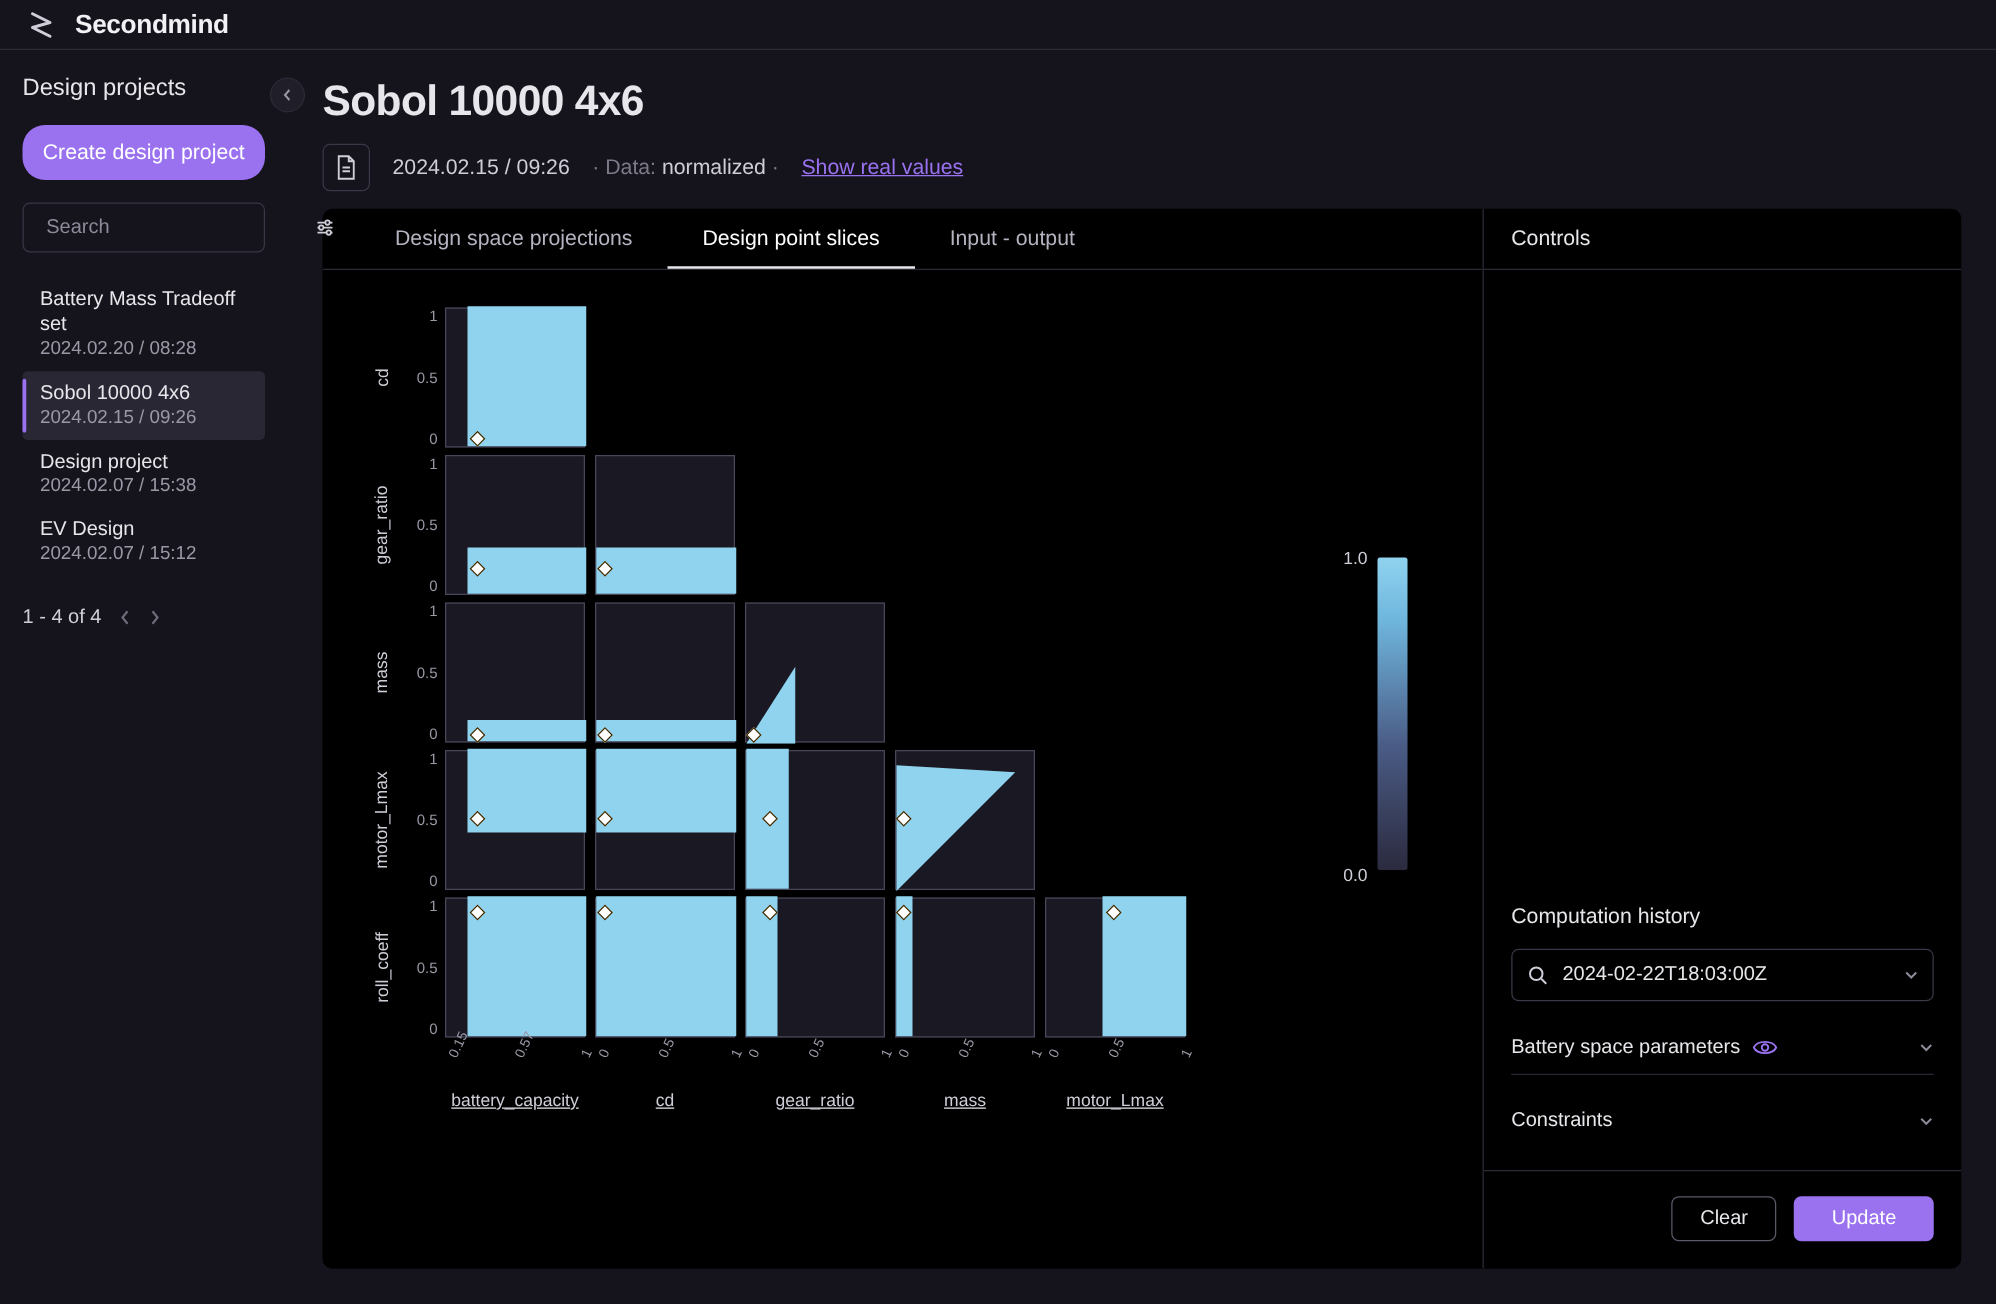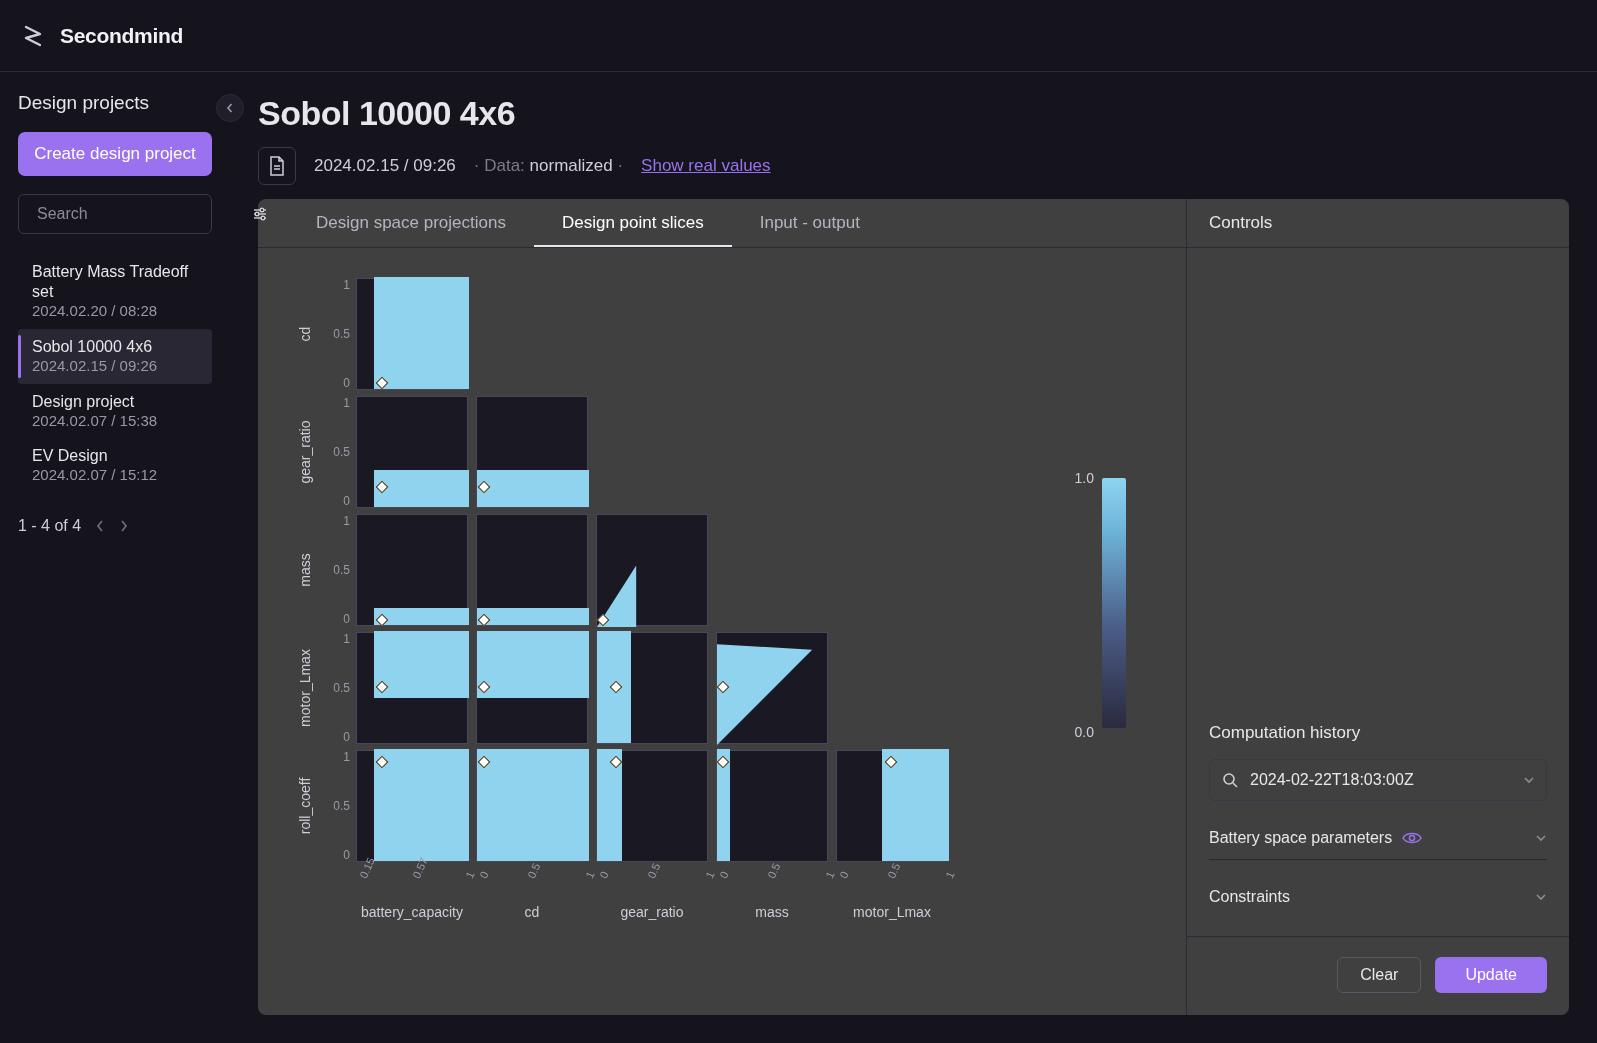--- a/index.html
+++ b/index.html
@@ -1,30 +1,30 @@
 <!DOCTYPE html>
 <html><head>
 <meta charset="utf-8">
 <style>
   * { box-sizing: border-box; margin: 0; padding: 0; }
   html, body { width: 1597px; height: 1043px; background: #15131c; color: #e7e6ea; font-family: "Helvetica Neue", Arial, sans-serif; font-size: 16px; overflow: hidden; }
   body { display: flex; flex-direction: column; }
 
   
-  .topbar { height: 72px; border-bottom: 1px solid #2d2a37; display: flex; align-items: center; padding: 0 20px; gap: 14px; }
+  .topbar { height: 40px; border-bottom: 1px solid #2d2a37; display: flex; align-items: center; padding: 0 20px; gap: 14px; }
   .logo { width: 26px; height: 26px; display: flex; align-items: center; justify-content: center; }
   .brand { font-size: 21px; font-weight: 600; color: #f2f1f5; letter-spacing: -0.3px; }
 
   .shell { flex: 1; display: flex; min-height: 0; }
 
   
   .sidebar { width: 230px; padding: 20px 18px; display: flex; flex-direction: column; gap: 18px; font-size: 17px; position: relative; }
   .sidebar-title { font-size: 19px; font-weight: 500; color: #e7e6ea; }
   .collapse-badge { position: absolute; top: 22px; right: -14px; width: 28px; height: 28px; border-radius: 14px; background: #201e29; border: 1px solid #2d2a37; display: flex; align-items: center; justify-content: center; color: #8d8a99; cursor: pointer; }
-  .btn-primary { background: #9a72f0; color: #fff; border: none; border-radius: 7px; height: 44px; font-size: 17px; font-weight: 500; cursor: pointer; }
+  .btn-primary { background: #9a72f0; color: #fff; border: none; border-radius: 18px; height: 44px; font-size: 17px; font-weight: 500; cursor: pointer; }
 
   .search-wrap { display: flex; align-items: center; gap: 8px; border: 1px solid #3a3746; border-radius: 6px; height: 40px; padding: 0 10px; color: #9b98a6; }
   .search-wrap input { flex: 1; background: transparent; border: none; outline: none; color: #e7e6ea; font-size: 16px; }
   .search-wrap input::placeholder { color: #8d8a99; }
   .tune-icon { width: 22px; display: flex; justify-content: center; color: #b6b3c0; cursor: pointer; }
 
   .project-list { display: flex; flex-direction: column; margin-top: 2px; }
   .proj { padding: 8px 12px 8px 14px; border-radius: 4px; cursor: pointer; position: relative; }
   .proj.active { background: #2a2734; }
   .proj.active::before { content: ""; position: absolute; left: 0; top: 6px; bottom: 6px; width: 3px; background: #9a72f0; border-radius: 2px; }
@@ -35,39 +35,39 @@
   .pager .chev { color: #6d6a79; cursor: pointer; }
 
   
   .main { flex: 1; padding: 22px 28px 28px 28px; display: flex; flex-direction: column; gap: 14px; min-width: 0; }
   .page-title { font-size: 34px; font-weight: 700; letter-spacing: -0.5px; }
   .meta-row { display: flex; align-items: center; gap: 18px; color: #cfcdd7; font-size: 17px; }
   .doc-icon { width: 38px; height: 38px; border: 1px solid #3a3746; border-radius: 6px; display: flex; align-items: center; justify-content: center; color: #cfcdd7; }
   .meta-dim { color: #7d7a89; }
   .link { color: #9a72f0; text-decoration: underline; cursor: pointer; }
 
-  .workspace { flex: 1; display: flex; background: #404040; border-radius: 8px; overflow: hidden; min-height: 0; }
+  .workspace { flex: 1; display: flex; background: #000000; border-radius: 8px; overflow: hidden; min-height: 0; }
 
   
   .plot-panel { flex: 1; display: flex; flex-direction: column; min-width: 0; border-right: 1px solid #2d2a37; }
   .tabs { display: flex; border-bottom: 1px solid #2d2a37; padding: 0 30px; }
   .tab { padding: 14px 28px 12px; color: #b6b3c0; cursor: pointer; font-size: 17px; border-bottom: 2px solid transparent; }
   .tab.active { color: #fff; border-bottom-color: #e7e6ea; }
 
   .plot-body { flex: 1; position: relative; padding: 30px 30px 20px 30px; overflow: hidden; }
   .grid5 { position: relative; width: 680px; }
   .row5 { display: flex; align-items: flex-end; height: 120px; margin-bottom: 6px; }
   .ylab { width: 34px; height: 100%; display: flex; align-items: center; justify-content: center; }
   .ylab span { transform: rotate(-90deg); white-space: nowrap; font-size: 14px; color: #cfcdd7; }
   .yticks { width: 34px; height: 100%; display: flex; flex-direction: column; justify-content: space-between; align-items: flex-end; font-size: 12px; color: #9b98a6; padding: 0 6px 0 0; }
   .cell { width: 112px; height: 100%; margin-right: 8px; border: 1px solid #49465a; position: relative; background: #1a1823; }
   .cell.empty { border: none; background: transparent; }
   .fill { position: absolute; left: 0; right: 0; bottom: 0; background: #8fd3ef; }
   .marker { position: absolute; width: 9px; height: 9px; border: 1.5px solid #3a2a00; background: #fff; transform: rotate(45deg) translate(-50%, -50%); transform-origin: 0 0; }
-  .xlabels { display: flex; margin-left: 68px; }
+  .xlabels { display: flex; margin-left: 68px; text-decoration: underline; }
   .xlabels .xcol { width: 112px; margin-right: 8px; text-align: center; font-size: 14px; color: #cfcdd7; }
   .xtick-row { display: flex; margin-left: 68px; height: 18px; }
   .xtick-row .xcol { width: 112px; margin-right: 8px; display: flex; justify-content: space-between; font-size: 11px; color: #9b98a6; }
   .xtick-row .xcol span { transform: rotate(-65deg) translate(-6px, 4px); transform-origin: left top; }
 
   .colorbar { position: absolute; right: 60px; top: 230px; width: 24px; height: 250px; background: linear-gradient(to top, #2b2a3e 0%, #4a5c86 40%, #6fb6dd 80%, #8fd3ef 100%); border-radius: 2px; }
   .cb-max, .cb-min { position: absolute; right: 92px; font-size: 14px; color: #cfcdd7; }
   .cb-max { top: 222px; }
   .cb-min { top: 476px; }
 

